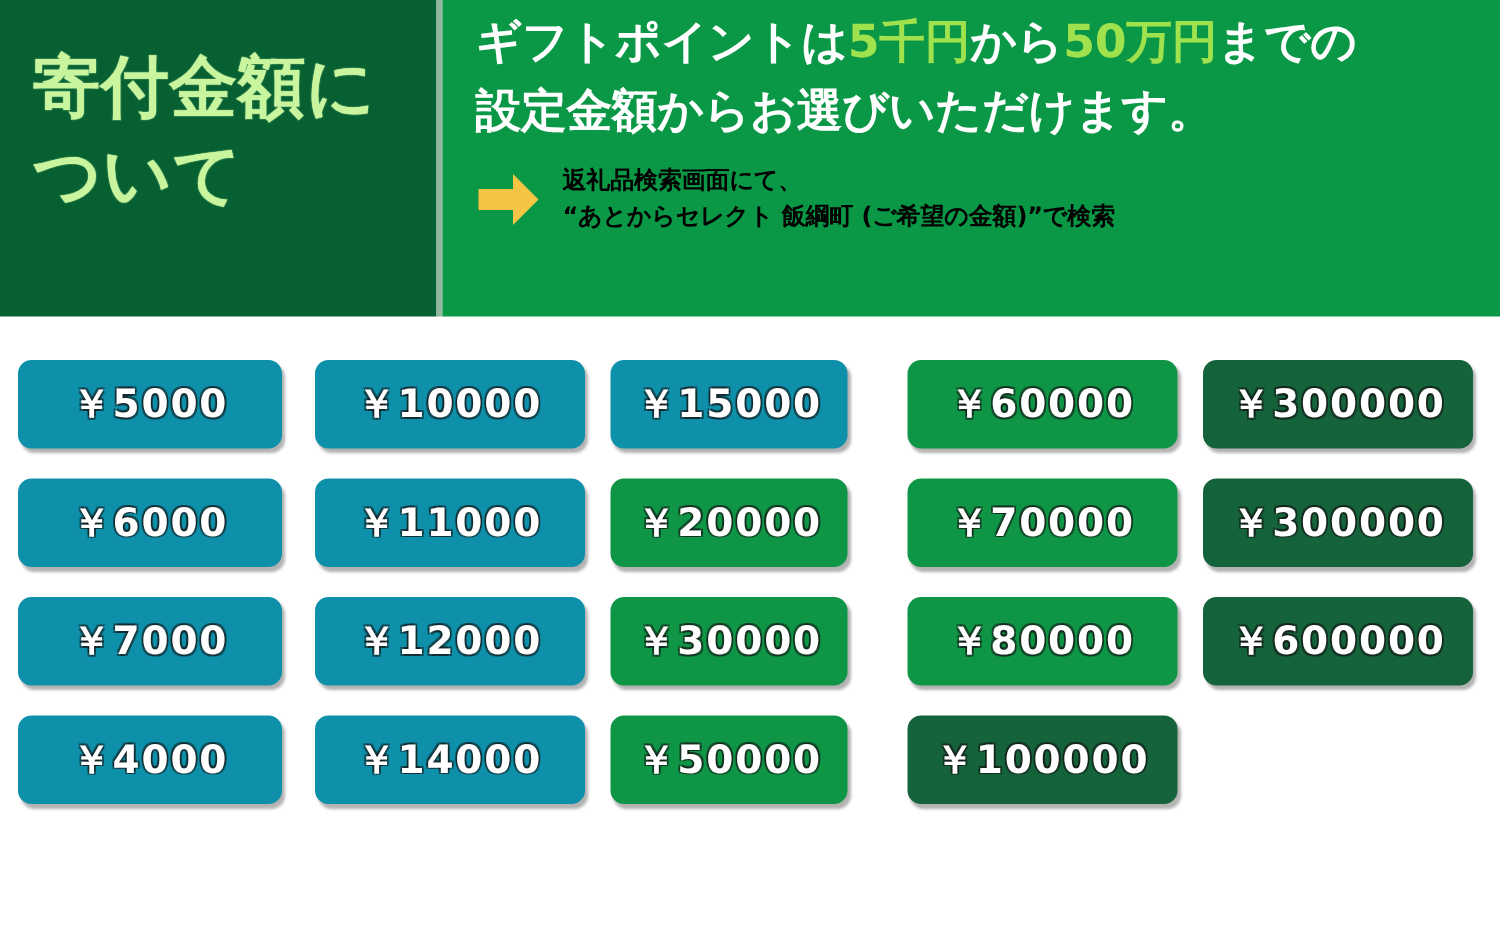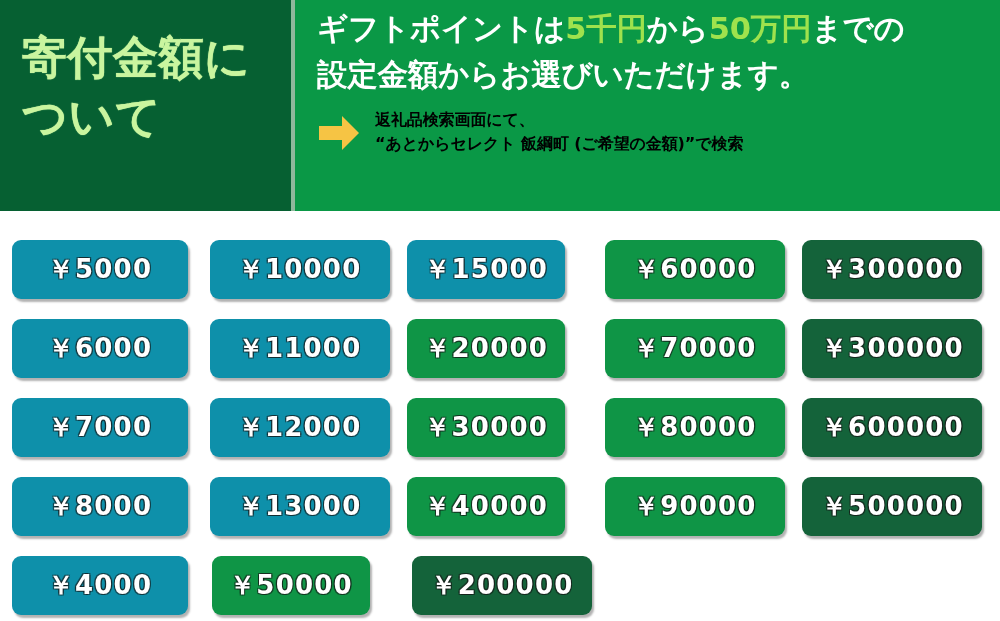--- a/index.html
+++ b/index.html
@@ -235,40 +235,26 @@
       </div>
       <div class="amt-cell">
         <button class="amt-btn green w-md">￥80000</button>
       </div>
       <div class="amt-cell">
         <button class="amt-btn darkgreen w-md">￥600000</button>
       </div>
     </div>
     <div class="grid-row">
       <div class="amt-cell">
-        <button class="amt-btn teal w-sm">￥8000</button>
-      </div>
-      <div class="amt-cell">
-        <button class="amt-btn teal w-md">￥13000</button>
-      </div>
-      <div class="amt-cell">
-        <button class="amt-btn green w-lg">￥40000</button>
-      </div>
-      <div class="amt-cell">
-        <button class="amt-btn green w-md">￥90000</button>
-      </div>
-      <div class="amt-cell">
-        <button class="amt-btn darkgreen w-md">￥500000</button>
-      </div>
-    </div>
-    <div class="grid-row">
-      <div class="amt-cell">
         <button class="amt-btn teal w-sm">￥4000</button>
       </div>
       <div class="amt-cell">
+        <button class="amt-btn teal w-md">￥14000</button>
+      </div>
+      <div class="amt-cell">
         <button class="amt-btn green w-lg">￥50000</button>
       </div>
       <div class="amt-cell">
-        <button class="amt-btn darkgreen w-md">￥200000</button>
+        <button class="amt-btn darkgreen w-md">￥100000</button>
       </div>
       <div class="amt-cell empty"></div>
     </div>
   </div>
 
 </body></html>

